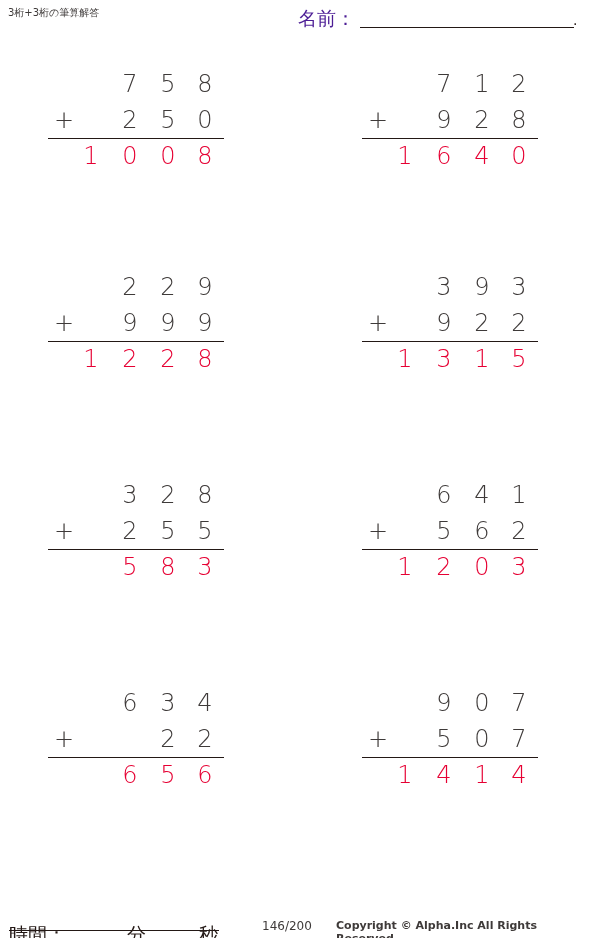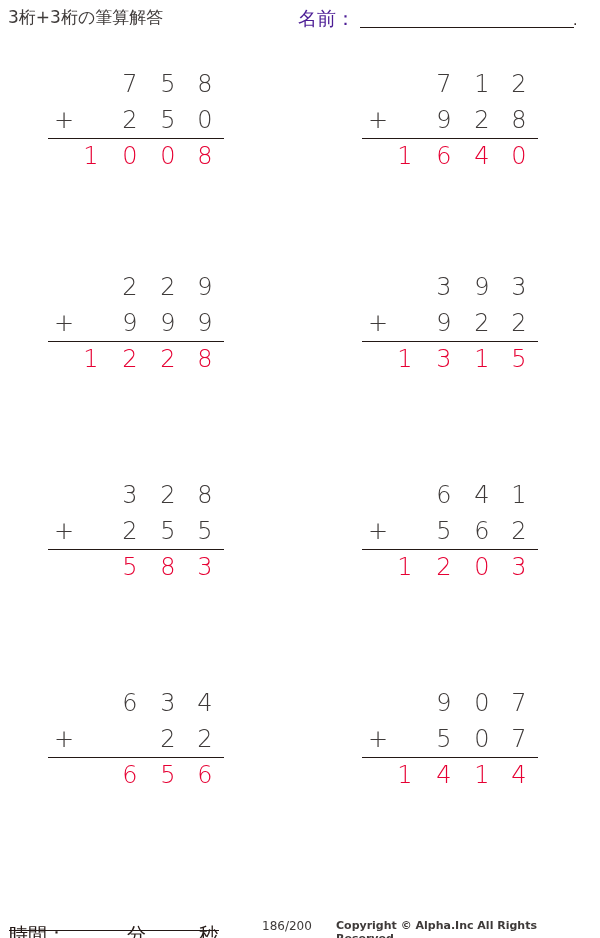--- a/index.html
+++ b/index.html
@@ -1,18 +1,18 @@
 <!DOCTYPE html>
 <html><head>
 <meta charset="utf-8">
 <style>
   html, body { margin:0; padding:0; background:#ffffff; }
   body { width:600px; height:938px; position:relative; overflow:hidden;
          font-family:"DejaVu Sans", sans-serif; color:#231815; }
-  .title { position:absolute; left:8px; top:6px; font-size:17px; color:#3e3a39; }
+  .title { position:absolute; left:8px; top:6px; font-size:10px; color:#3e3a39; }
   .name-label { position:absolute; left:298px; top:6px; font-size:19px; color:#4c1d95; }
   .name-line { position:absolute; left:360px; top:27px; width:214px; border-bottom:1px solid #231815; }
   .name-dot { position:absolute; left:573px; top:12px; font-size:14px; }
   .prob { position:absolute; width:176px; height:120px; }
   .row { position:absolute; left:0; width:176px; height:28px; font-size:24px; font-weight:200; }
   .row span { position:absolute; top:0; width:20px; text-align:center; }
   .d0 { left:33px; } .d1 { left:72px; } .d2 { left:110px; } .d3 { left:147px; }
   .plus { left:6px !important; }
   .r1 { top:0; color:#3e3a39; }
   .r2 { top:36px; color:#3e3a39; }
@@ -192,14 +192,14 @@
         <span class="d3">4</span>
       </div>
     </div>
   </div>
 
 <div class="footer-time">
   <span style="left:0">時間：</span>
   <span style="left:118px">分</span>
   <span style="left:190px">秒</span>
 </div>
-<div class="footer-page">186/200</div>
+<div class="footer-page">146/200</div>
 <div class="footer-copy">Copyright © Alpha.Inc All Rights Reserved.</div>
 
 </body></html>

